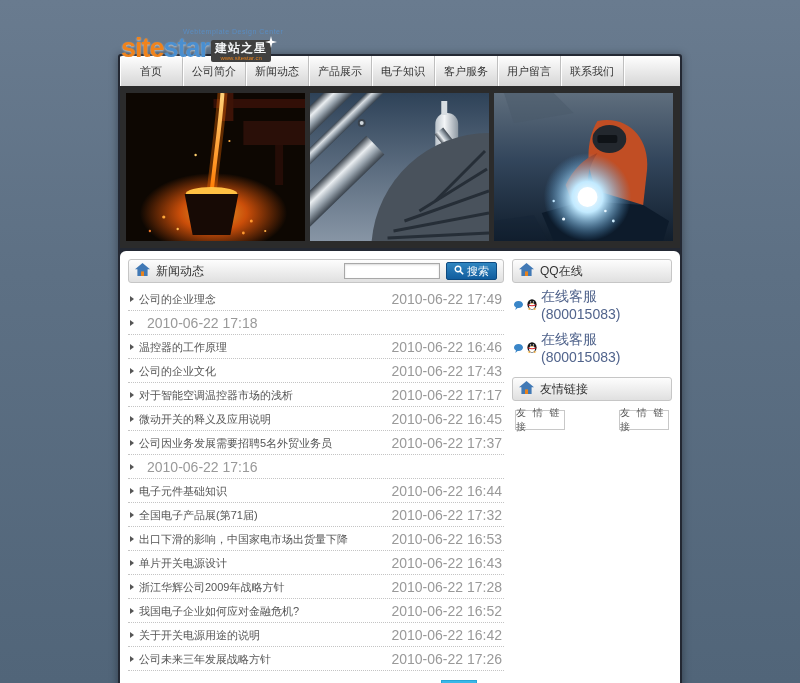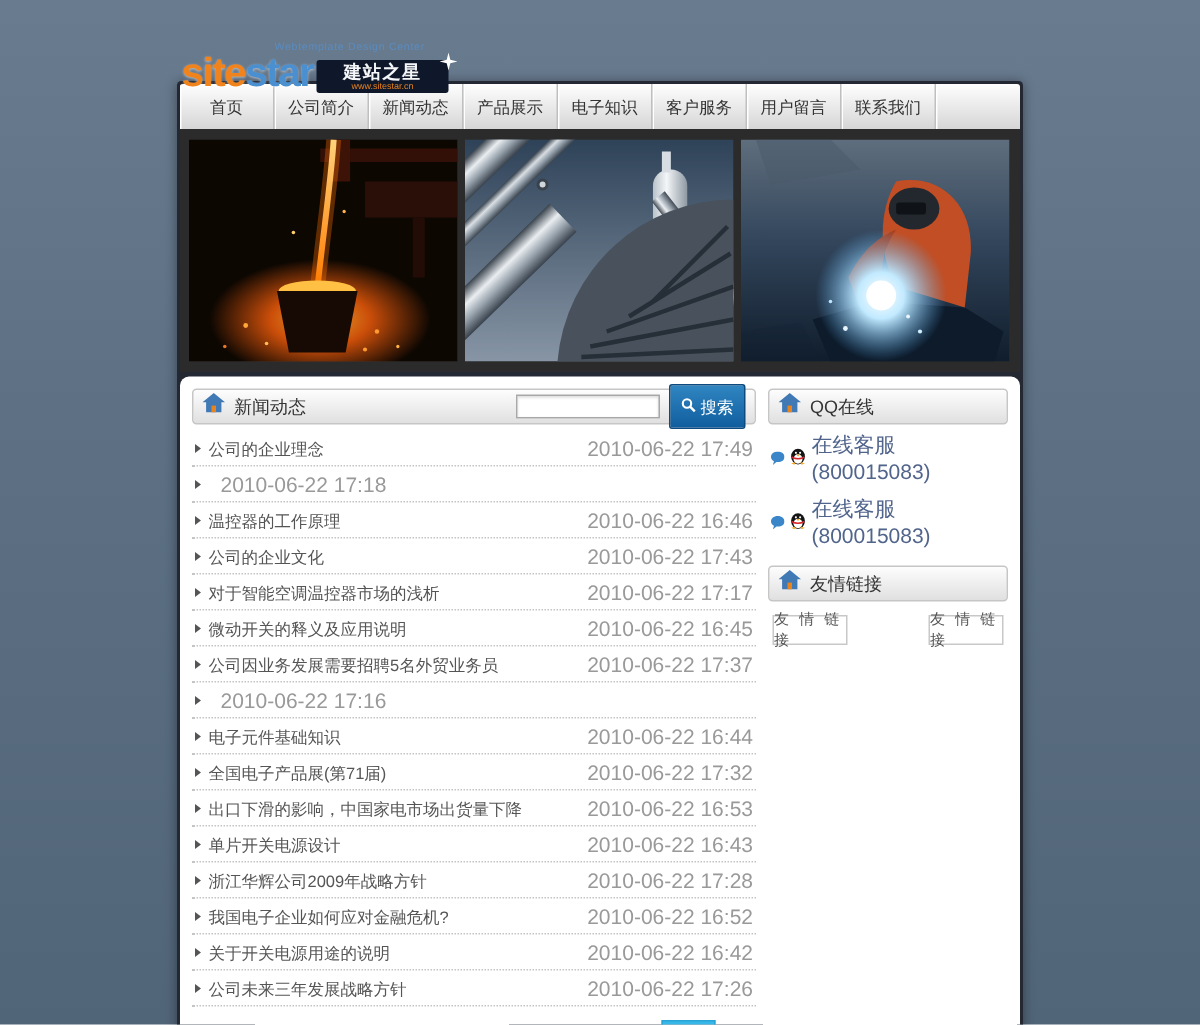--- a/index.html
+++ b/index.html
@@ -13,21 +13,21 @@
 
   
   .logo-row { height: 46px; position: relative; padding-left: 3px; }
   .logo { position: absolute; top: 20px; left: 3px; cursor: pointer; }
   .tagline { font-size: 7px; color: #5a8cc0; margin-left: 62px; letter-spacing: .5px; }
   .brand-line { display: flex; align-items: flex-end; }
   .brand-text { font-size: 27px; font-weight: bold; letter-spacing: -1px; line-height: 1;
     text-shadow: 0 1px 2px rgba(255,255,255,.55); }
   .brand-text .site { color: #f0831c; }
   .brand-text .star { color: #4a8fd0; }
-  .badge { background: #0f172a; border-radius: 2px; margin-left: 2px; padding: 2px 18px 1px;
+  .badge { background: #404040; border-radius: 2px; margin-left: 2px; padding: 2px 4px 1px;
     position: relative; line-height: 1; }
   .badge-cn { color: #f4f6f8; font-size: 12px; font-weight: bold; letter-spacing: 1px; }
   .badge-url { color: #e8831e; font-size: 6px; text-align: center; margin-top: 1px; }
   .badge-star { position: absolute; top: -5px; right: -6px; }
 
   
   .shell { background: #232833; padding: 2px; border-radius: 3px 3px 10px 10px;
     box-shadow: 0 1px 8px rgba(0,0,0,.4); }
 
   
@@ -47,21 +47,21 @@
   .content { background: #fff; border-radius: 6px; margin-top: 3px; padding: 8px; display: flex; gap: 8px; }
   .news-col { flex: 1; min-width: 0; }
   .side-col { width: 160px; flex: none; }
 
   .bar { height: 24px; display: flex; align-items: center; gap: 6px; padding: 0 6px;
     background: linear-gradient(#fdfdfd, #e0e0e0); border: 1px solid #c6c6c6; border-radius: 3px; }
   .bar-title { font-size: 12px; color: #333; flex: none; }
   .bar .spacer { flex: 1; }
   .search-input { width: 96px; height: 16px; border: 1px solid #a8a8a8; background: #fff;
     box-shadow: inset 0 1px 2px rgba(0,0,0,.15); font-size: 10px; padding: 0 3px; }
-  .search-btn { height: 30px; padding: 0 7px; display: flex; align-items: center; gap: 3px;
+  .search-btn { height: 18px; padding: 0 7px; display: flex; align-items: center; gap: 3px;
     background: linear-gradient(#2f86c1, #115d9e); border: 1px solid #0d4a80; border-radius: 2px;
     color: #fff; font-size: 11px; cursor: pointer; }
 
   .news-list { margin-top: 4px; }
   .news-row { display: flex; align-items: center; padding: 4px 2px 3px;
     border-bottom: 1px dotted #c4c4c4; cursor: pointer; }
   .tri { width: 0; height: 0; border-left: 4px solid #555; border-top: 3px solid transparent;
     border-bottom: 3px solid transparent; margin-right: 5px; flex: none; }
   .news-title { font-size: 11px; color: #555; flex: 1; overflow: hidden; white-space: nowrap; }
   .news-date { font-size: 14px; color: #999; flex: none; margin-left: 8px; }

